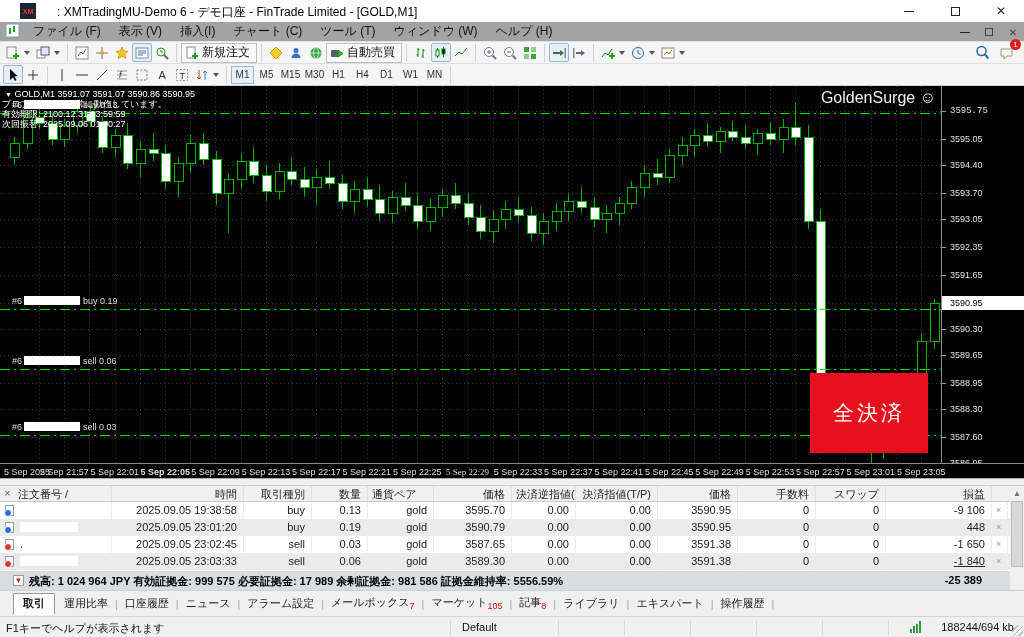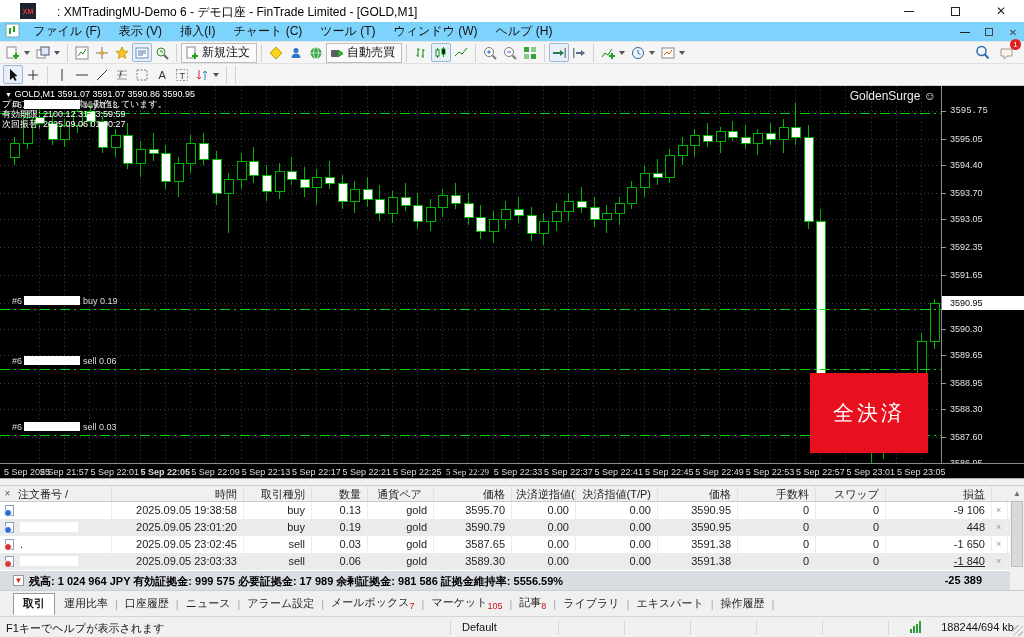--- a/index.html
+++ b/index.html
@@ -12,21 +12,21 @@
   .app-icon { position:absolute; left:20px; top:3px; width:16px; height:16px; background:#1b2430;
               color:#e33; font-size:7px; font-weight:bold; display:flex; align-items:center; justify-content:center; }
   .title-text { position:absolute; left:57px; top:4px; font-size:12px; color:#000; white-space:nowrap; }
   .winbtn { position:absolute; top:0; width:46px; height:22px; display:flex; align-items:center; justify-content:center;
             color:#222; font-size:12px; }
   .wb-min{ right:92px; } .wb-max{ right:46px; } .wb-close{ right:0; }
   .glyph-min { display:inline-block; width:10px; height:1px; background:#222; }
   .glyph-max { display:inline-block; width:9px; height:9px; border:1px solid #222; }
 
   
-  .menubar { position:absolute; left:0; top:22px; width:1024px; height:20px; background:#7dd3fc;
+  .menubar { position:absolute; left:0; top:22px; width:1024px; height:20px; background:#a3a3a3;
              border-bottom:1px solid #e2e2e2; display:flex; align-items:center; }
   .mdi-icon { margin:0 4px 0 5px; }
   .menu-item { padding:0 9px; font-size:12px; color:#111; cursor:default; }
   .child-controls { position:absolute; right:4px; top:2px; display:flex; gap:10px; align-items:center; height:16px; }
   .cc { width:14px; height:14px; display:flex; align-items:center; justify-content:center; color:#444; font-size:10px; }
   .glyph-restore { display:inline-block; width:8px; height:8px; border:1px solid #444; }
 
   
   .toolbar1 { position:absolute; left:0; top:42px; width:1024px; height:22px; background:#f5f5f5;
               border-bottom:1px solid #e0e0e0; display:flex; align-items:center; padding-left:3px; }
@@ -45,21 +45,21 @@
            width:11px; height:11px; font-size:8px; display:flex; align-items:center; justify-content:center; }
   .tfbtn { min-width:23px; height:18px; border:1px solid transparent; background:transparent; font-size:10px;
            color:#333; text-align:center; line-height:16px; flex:none; font-family:"Liberation Sans",sans-serif; }
   .tfbtn.active { background:#e7f0fa; border-color:#9ab7d6; }
 
   
   .chart { position:absolute; left:0; top:86px; width:1024px; height:392px; background:#000; }
   #chart-svg { position:absolute; left:0; top:0; }
   .ohlc { position:absolute; left:5px; top:3px; color:#fff; font-size:9px; white-space:nowrap; }
   .ea-lines { position:absolute; left:2px; top:13px; color:#fff; font-size:9px; line-height:10px; white-space:nowrap; }
-  .ea-name { position:absolute; right:88px; top:3px; color:#eee; font-size:12px; white-space:nowrap;margin-left:38px; }
+  .ea-name { position:absolute; right:88px; top:3px; color:#eee; font-size:16px; white-space:nowrap;margin-left:38px; }
   .olabel { position:absolute; color:#ddd; font-size:9px; white-space:nowrap; }
   .redact { display:inline-block; width:56px; height:9px; background:#fff; margin:0 3px -1px 2px; }
   .price-axis { position:absolute; left:941px; top:0; width:83px; height:377px; background:#000;
                 border-left:1px solid #8a8a8a; }
   .ptick { position:absolute; left:8px; color:#e2e2e2; font-size:9px; }
   .pdash { position:absolute; left:0; width:4px; height:1px; background:#9a9a9a; }
   .pricebox { position:absolute; left:942px; width:82px; height:14px; background:#fff; color:#000;
               font-size:9px; padding-left:8px; line-height:14px; }
   .time-axis { position:absolute; left:0; top:377px; width:1024px; height:15px; background:#000;
                border-top:1px solid #8a8a8a; }
@@ -392,20 +392,31 @@
         </svg>
       </span>
     <span class="ib">
         <svg width="14" height="14">
           <path d="M4 2v9M4 11l-2-2M4 11l2-2" stroke="#c33" fill="none"></path>
           <path d="M10 12V3M10 3l-2 2M10 3l2 2" stroke="#38c" fill="none"></path>
         </svg>
       </span>
       <span class="dd"></span>
     <span class="sep"></span>
+    <span id="tf-group" style="display:flex;gap:1px;">
+        <span class="tfbtn active">M1</span>
+        <span class="tfbtn">M5</span>
+        <span class="tfbtn">M15</span>
+        <span class="tfbtn">M30</span>
+        <span class="tfbtn">H1</span>
+        <span class="tfbtn">H4</span>
+        <span class="tfbtn">D1</span>
+        <span class="tfbtn">W1</span>
+        <span class="tfbtn">MN</span>
+      </span>
     <span class="sep"></span>
   </div>
 
   <div class="chart">
     <svg id="chart-svg" width="941" height="377" shape-rendering="crispEdges">
         <line x1="39.5" y1="0" x2="39.5" y2="377" stroke="#2d3f47" stroke-dasharray="1 3" stroke-width="1"></line>
         <line x1="64.5" y1="0" x2="64.5" y2="377" stroke="#2d3f47" stroke-dasharray="1 3" stroke-width="1"></line>
         <line x1="89.5" y1="0" x2="89.5" y2="377" stroke="#2d3f47" stroke-dasharray="1 3" stroke-width="1"></line>
         <line x1="115.5" y1="0" x2="115.5" y2="377" stroke="#2d3f47" stroke-dasharray="1 3" stroke-width="1"></line>
         <line x1="140.5" y1="0" x2="140.5" y2="377" stroke="#2d3f47" stroke-dasharray="1 3" stroke-width="1"></line>
@@ -681,21 +692,21 @@
   </div>
 
   <div class="splitter"></div>
 
   <div class="terminal">
     <div class="thead" id="thead">
         <span class="hcell" style="width: 112px; text-align: left; padding-left: 18px;">注文番号  /</span>
         <span class="hcell" style="width: 132px; text-align: right;">時間</span>
         <span class="hcell" style="width: 68px; text-align: right;">取引種別</span>
         <span class="hcell" style="width: 56px; text-align: right;">数量</span>
-        <span class="hcell" style="width: 66px; text-align: center;">通貨ペア</span>
+        <span class="hcell" style="width: 66px; text-align: left;">通貨ペア</span>
         <span class="hcell" style="width: 78px; text-align: right;">価格</span>
         <span class="hcell" style="width: 64px; text-align: right;">決済逆指値(S...</span>
         <span class="hcell" style="width: 82px; text-align: right;">決済指値(T/P)</span>
         <span class="hcell" style="width: 80px; text-align: right;">価格</span>
         <span class="hcell" style="width: 78px; text-align: right;">手数料</span>
         <span class="hcell" style="width: 70px; text-align: right;">スワップ</span>
         <span class="hcell" style="width: 106px; text-align: right;">損益</span>
       </div>
     <div class="panel-close">×</div>
     <div id="tbody">

